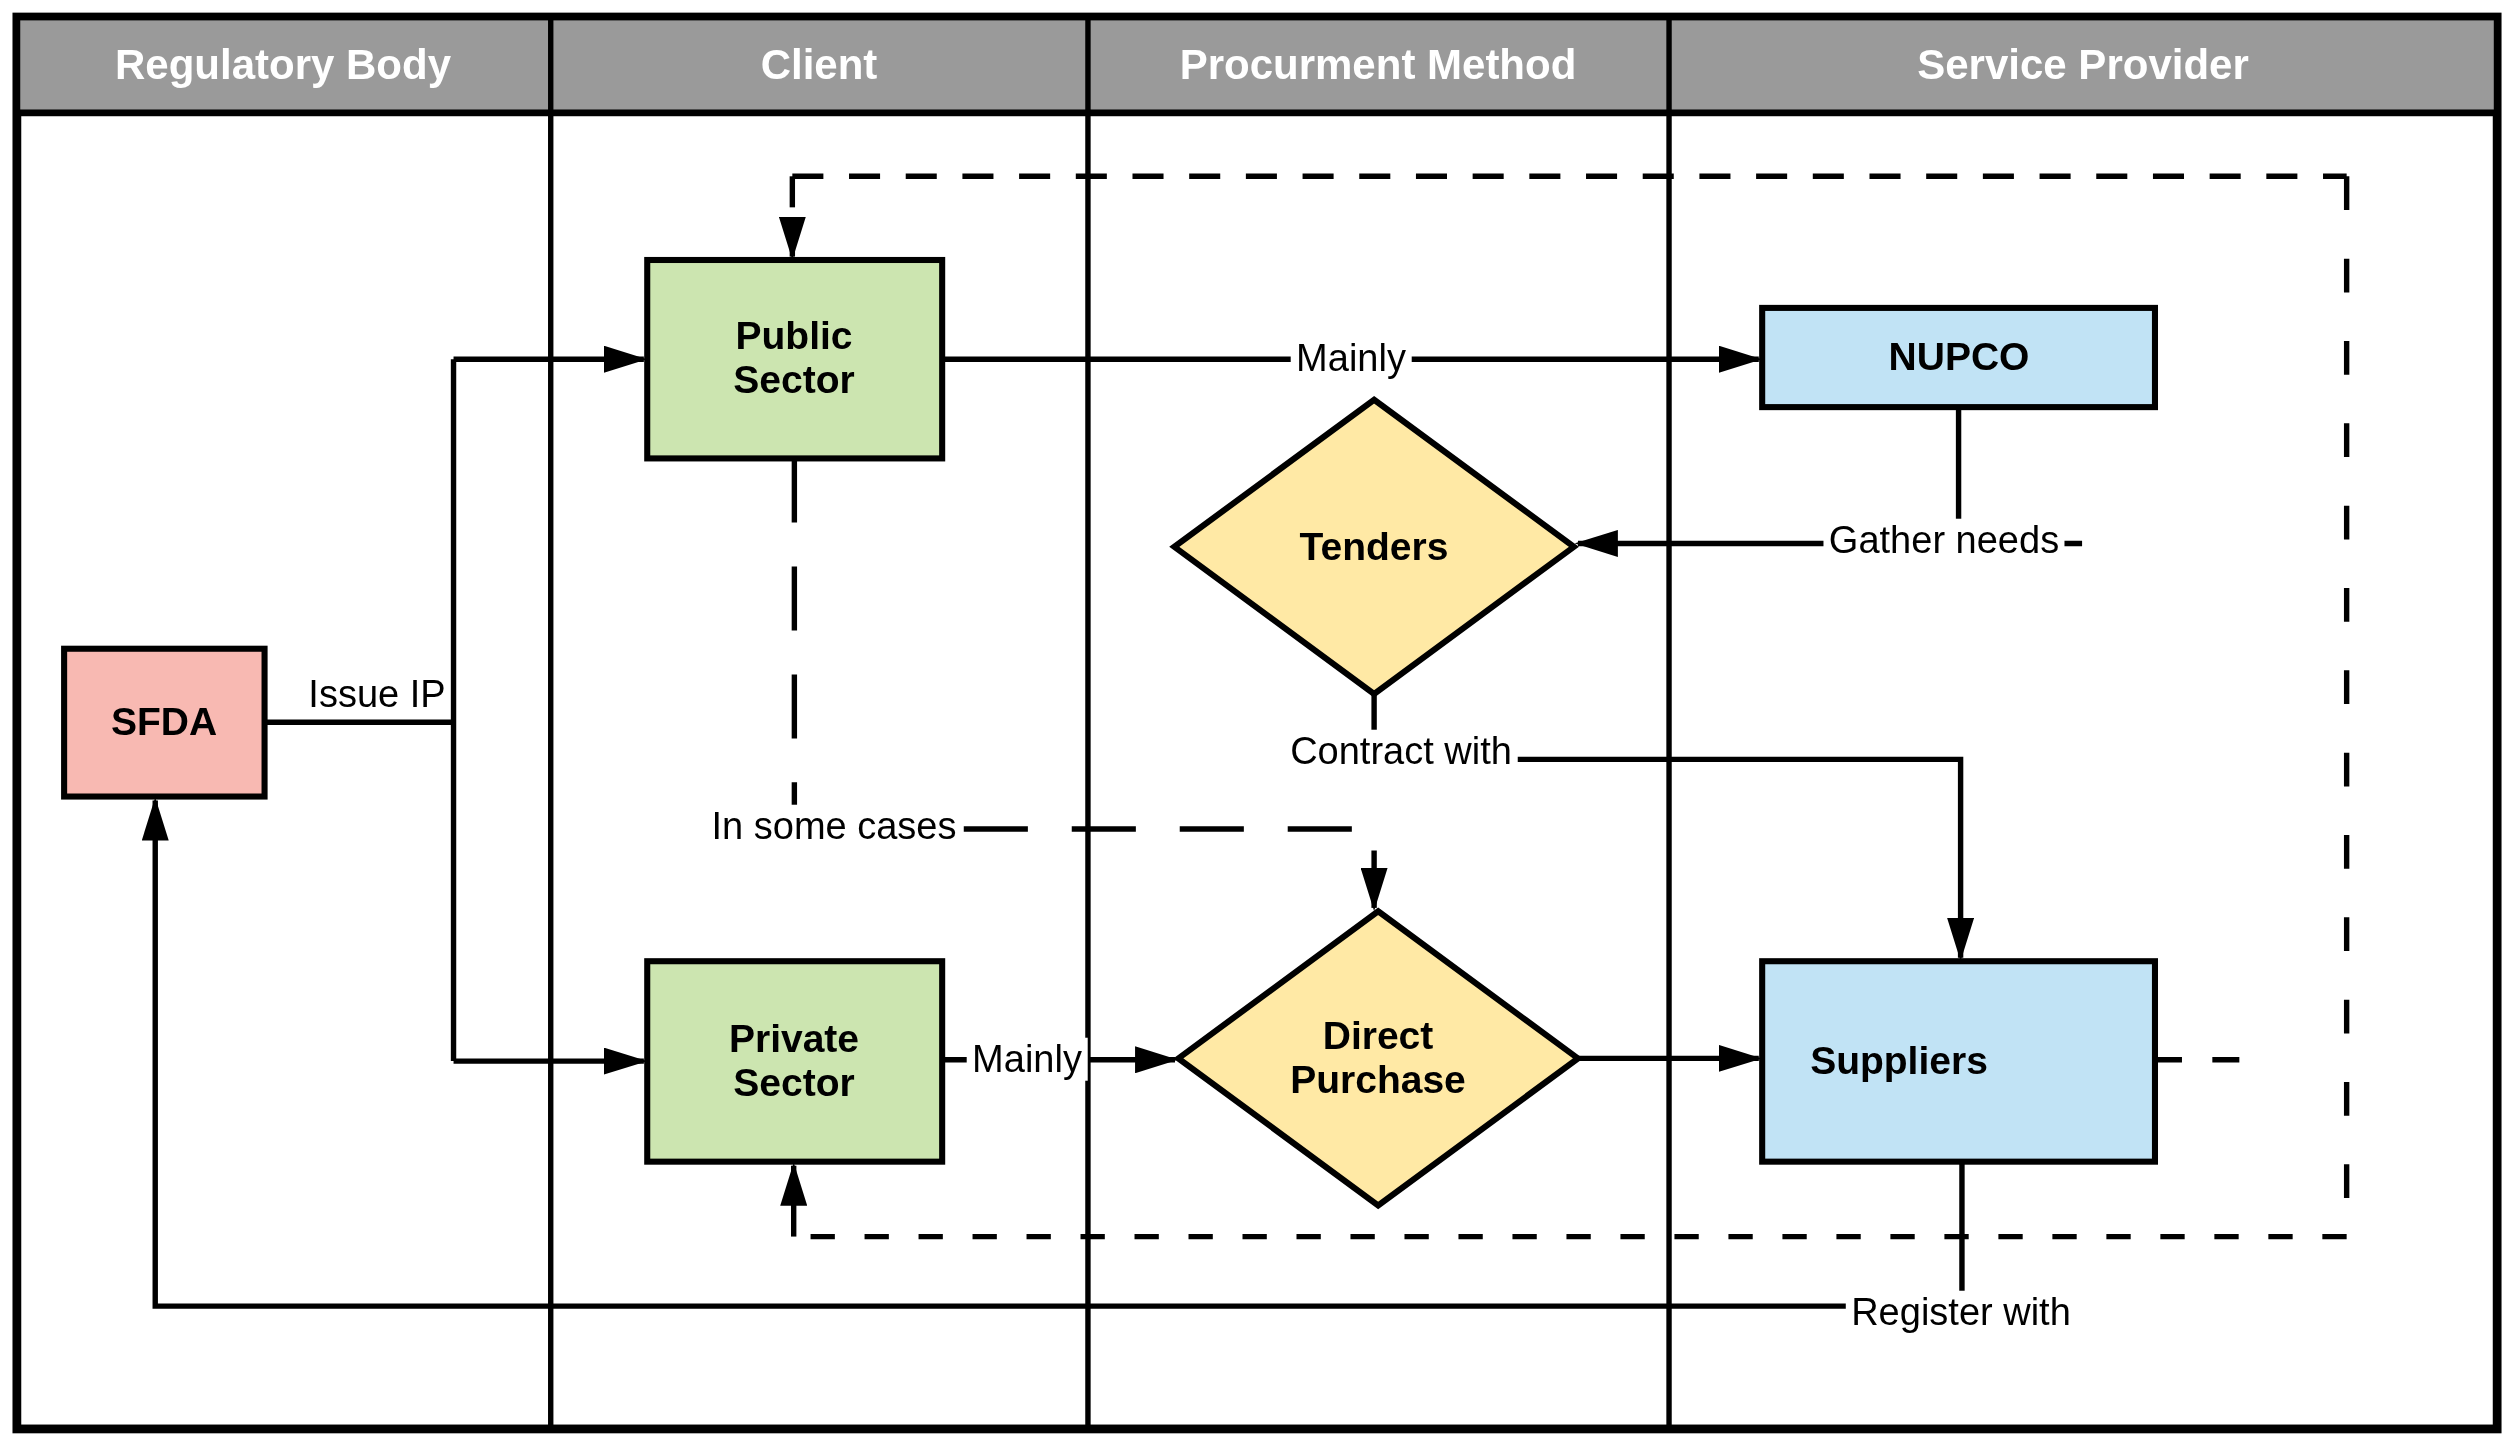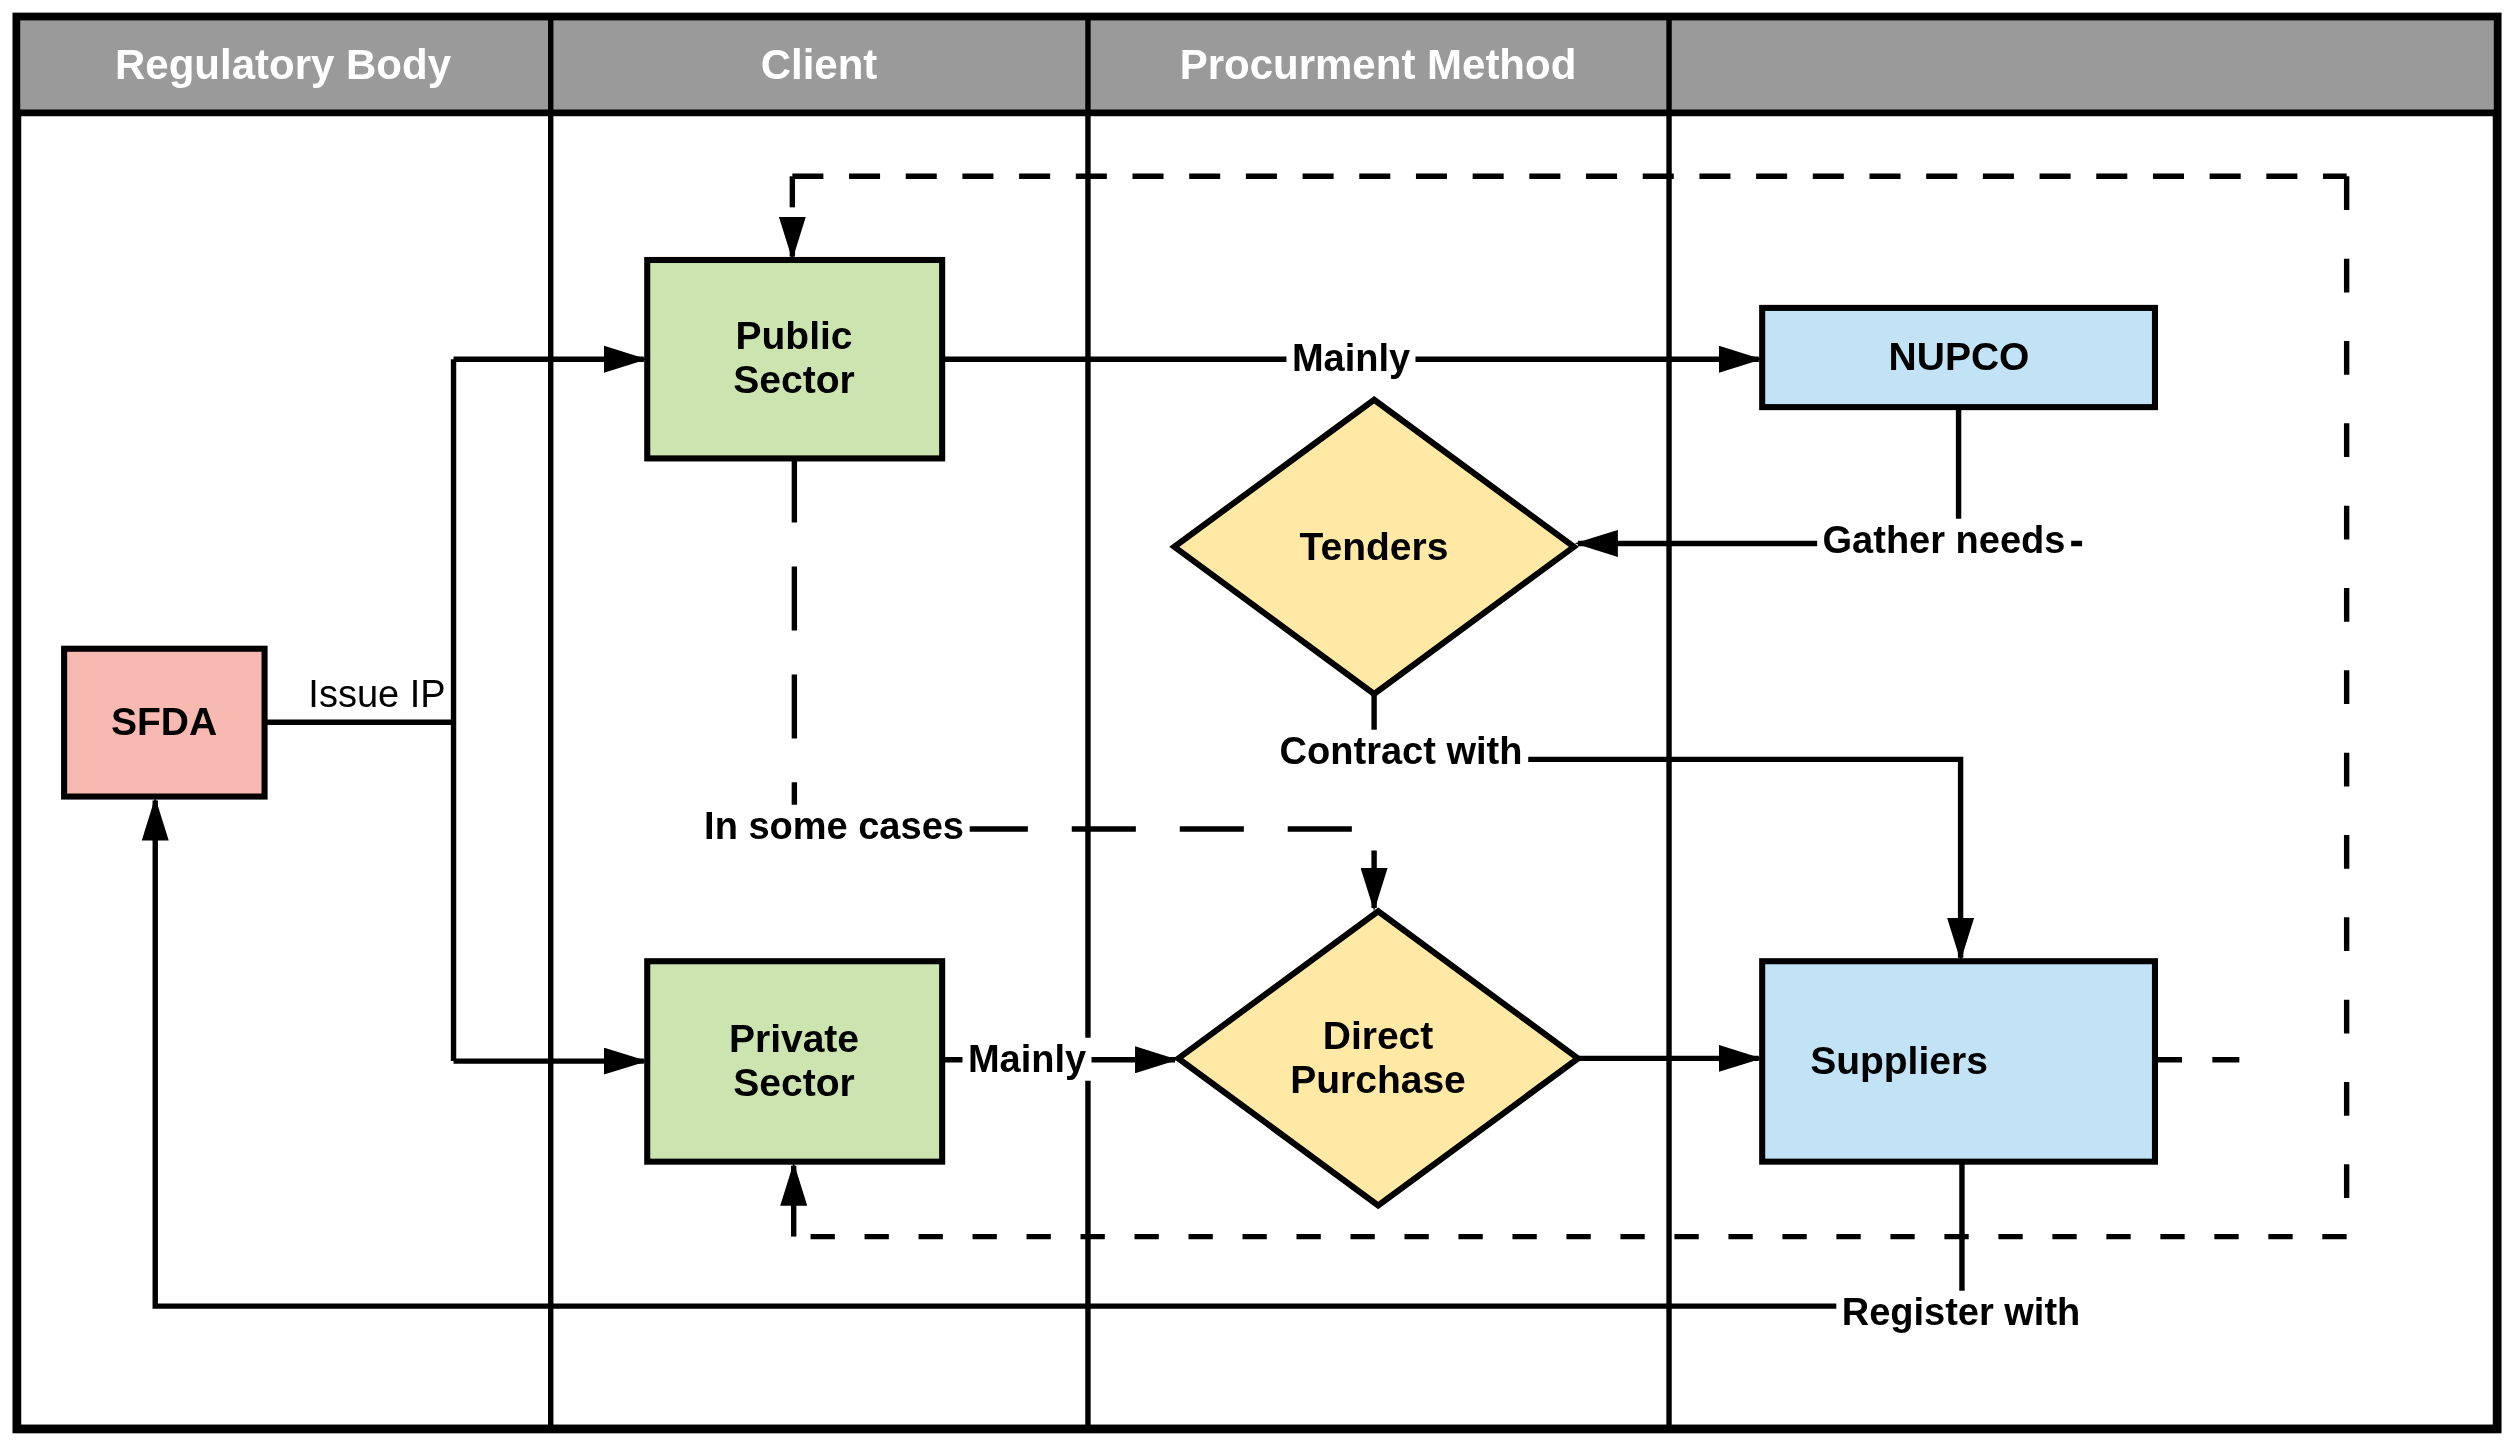--- a/index.html
+++ b/index.html
@@ -14,21 +14,21 @@
   #diagram-svg{position:absolute;left:0;top:0;width:100%;height:100%;}
   .lbl{
     position:absolute;
     transform:translate(-50%,-50%);
     font-size:38px;
     line-height:1.12;
     color:#000;
     text-align:center;
     white-space:nowrap;
   }
-  .lbl.bg{background:var(--c-bg,#fff);padding:0 5.4px;font-weight:bold;}
+  .lbl.bg{background:var(--c-bg,#fff);padding:0 5.4px;}
   .lbl.wrap{white-space:normal;}
   .node-lbl{font-weight:bold;font-size:39px;}
   .hdr-lbl{
     position:absolute;
     transform:translate(-50%,-50%);
     font-size:42px;
     font-weight:bold;
     color:var(--c-header_text,#fff);
     white-space:nowrap;
   }
@@ -79,20 +79,21 @@
     <rect x="959" y="1424" width="437" height="297" style="fill:var(--c-green,#CCE5B0);stroke:var(--c-line,#000);stroke-width:9"></rect>
     <polygon points="2036,592 2332,810 2036,1028 1740,810" style="fill:var(--c-yellow,#FFE9A5);stroke:var(--c-line,#000);stroke-width:9"></polygon>
     <polygon points="2042,1350 2338,1568 2042,1786 1746,1568" style="fill:var(--c-yellow,#FFE9A5);stroke:var(--c-line,#000);stroke-width:9"></polygon>
     <rect x="2611" y="456" width="582" height="147" style="fill:var(--c-blue,#C1E3F5);stroke:var(--c-line,#000);stroke-width:9"></rect>
     <rect x="2611" y="1424" width="582" height="297" style="fill:var(--c-blue,#C1E3F5);stroke:var(--c-line,#000);stroke-width:9"></rect>
   </svg>
 
   <div class="hdr-lbl" style="left:283px;top:65px">Regulatory Body</div>
   <div class="hdr-lbl" style="left:819px;top:65px">Client</div>
   <div class="hdr-lbl" style="left:1378px;top:65px">Procurment Method</div>
+  <div class="hdr-lbl" style="left:2083px;top:65px">Service Provider</div>
 
   <div class="lbl node-lbl" style="left:164px;top:722px">SFDA</div>
   <div class="lbl node-lbl wrap" style="left:794px;top:358px;width:216px">Public Sector</div>
   <div class="lbl node-lbl wrap" style="left:794px;top:1061px;width:216px">Private Sector</div>
   <div class="lbl node-lbl" style="left:1374px;top:547px">Tenders</div>
   <div class="lbl node-lbl wrap" style="left:1378px;top:1058px;width:229px">Direct Purchase</div>
   <div class="lbl node-lbl" style="left:1959px;top:357px">NUPCO</div>
   <div class="lbl node-lbl" style="left:1899px;top:1061px">Suppliers</div>
 
   <div class="lbl" style="left:377px;top:694px">Issue IP</div>

